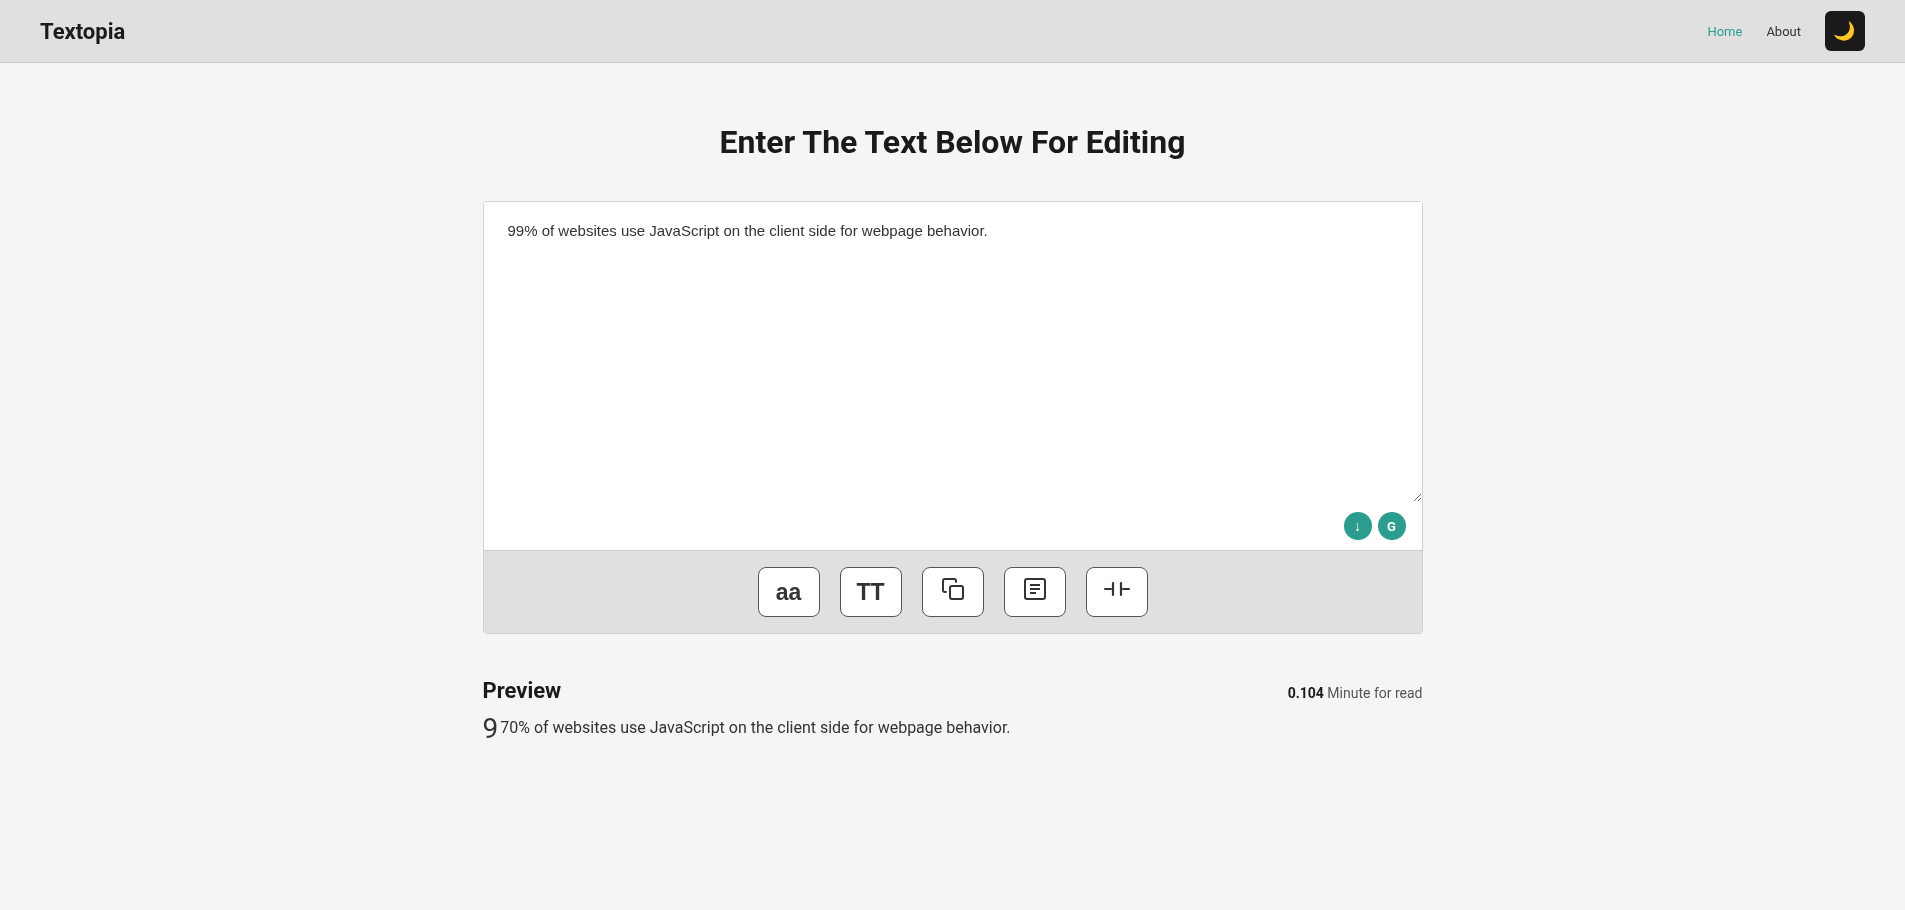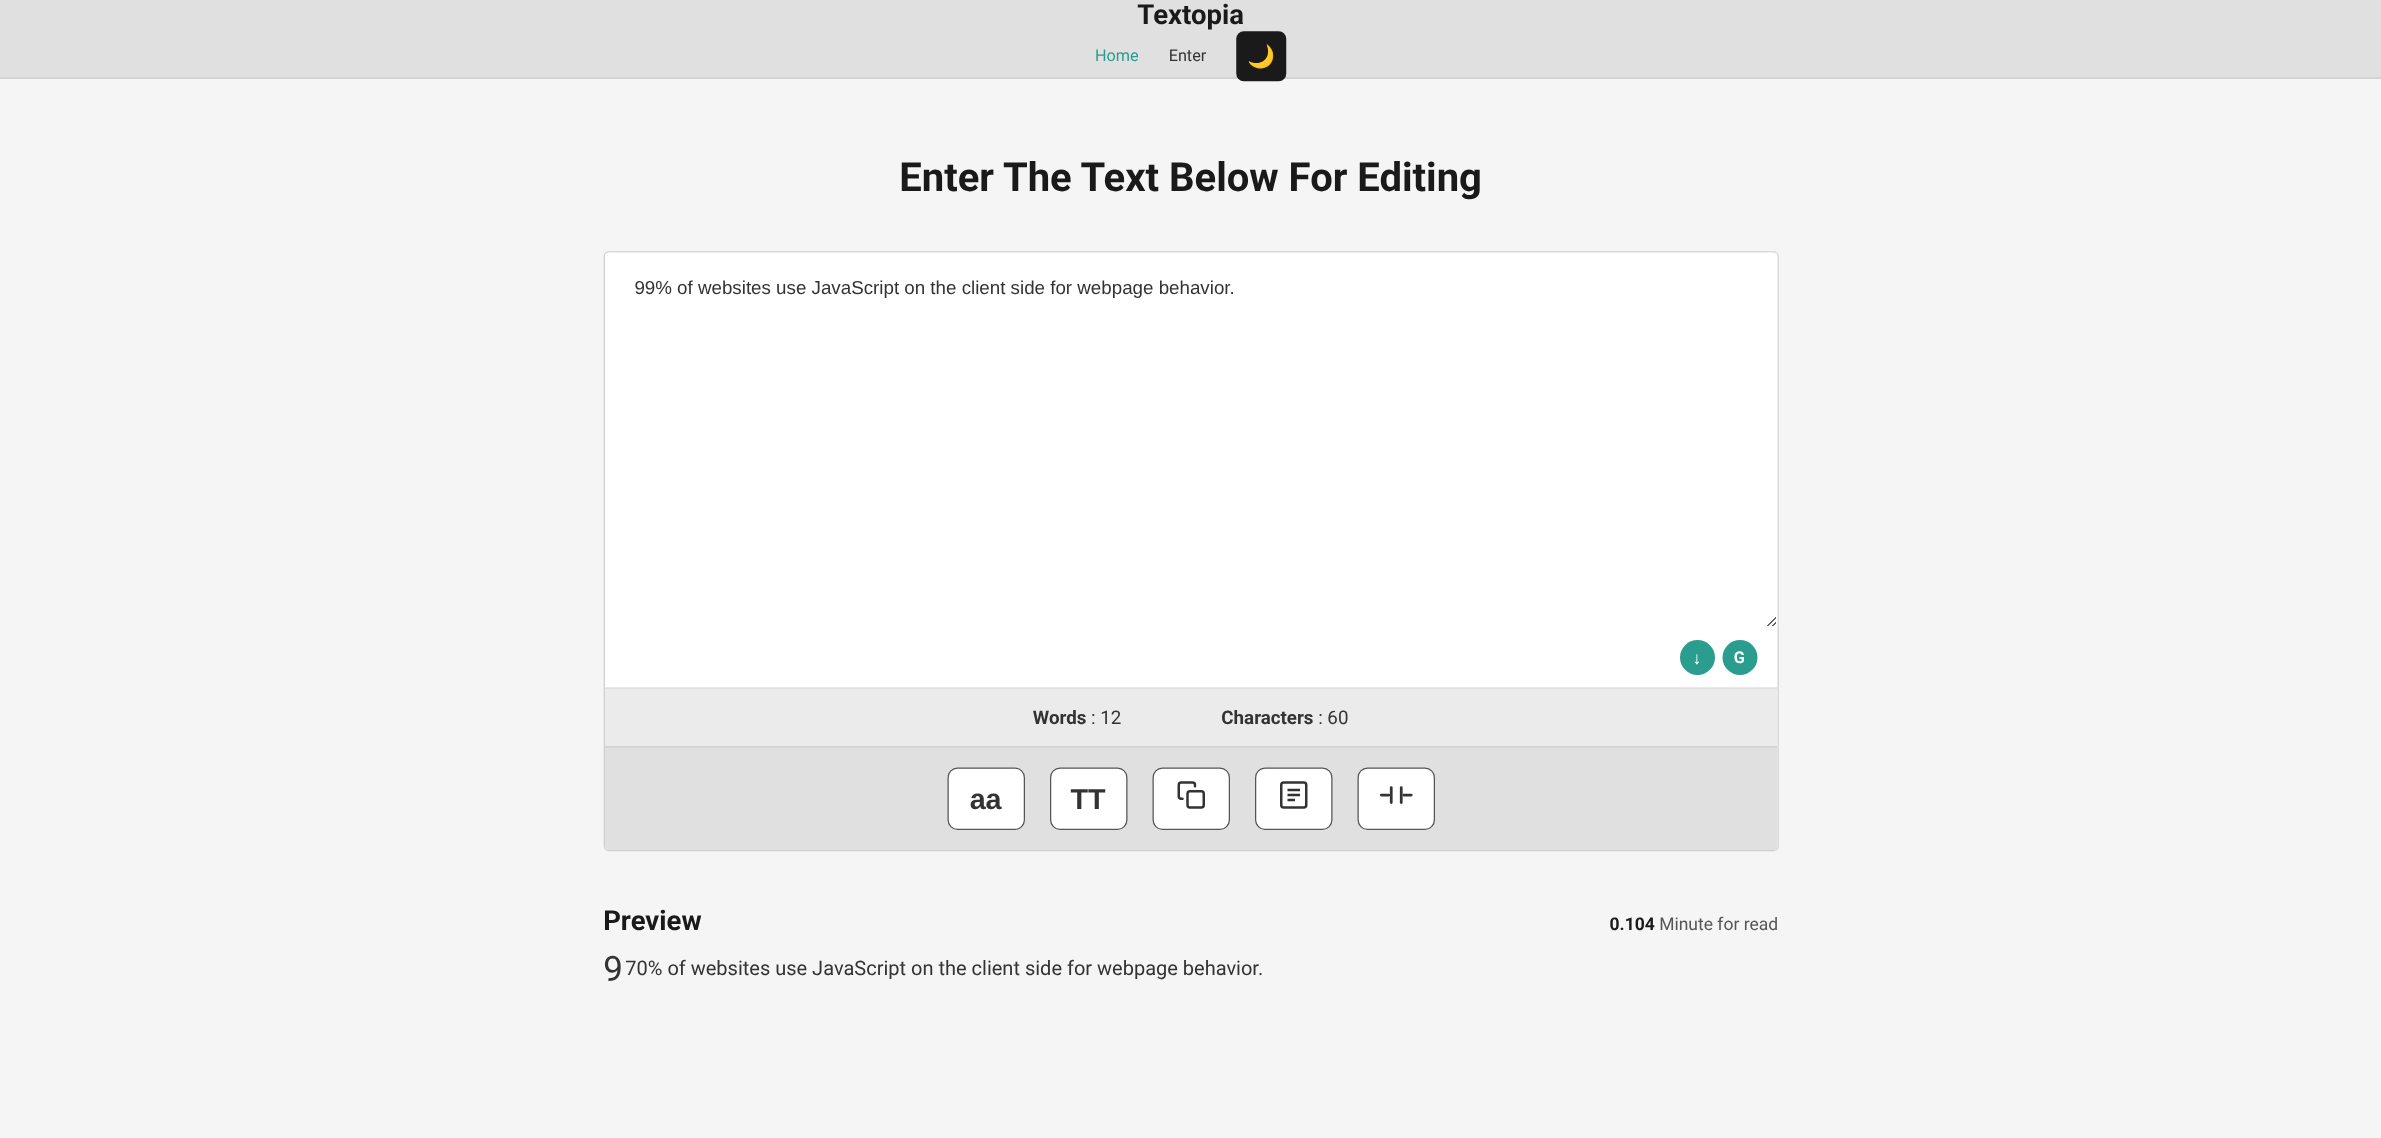--- a/index.html
+++ b/index.html
@@ -16,21 +16,20 @@
 
     
     .navbar {
       background: #e0e0e0;
       display: flex;
       align-items: center;
       justify-content: space-between;
       padding: 0 40px;
       height: 63px;
       border-bottom: 1px solid #ccc;
-      flex-direction: column;
     }
 
     .navbar-brand {
       font-size: 22px;
       font-weight: 700;
       color: #1a1a1a;
     }
 
     .navbar-right {
       display: flex;
@@ -208,21 +207,21 @@
       margin-right: 2px;
     }
   </style>
 </head>
 <body>
 
 <nav class="navbar">
   <div class="navbar-brand">Textopia</div>
   <div class="navbar-right">
     <a class="nav-link active">Home</a>
-    <a class="nav-link">Enter</a>
+    <a class="nav-link">About</a>
     <button class="dark-mode-toggle">
       <span>🌙</span>
     </button>
   </div>
 </nav>
 
 <div class="main">
   <h1 class="page-title">Enter The Text Below For Editing</h1>
 
   <div class="editor-container">
@@ -232,32 +231,20 @@
     <div class="editor-icons-row">
       <div class="editor-icon">
         <span>↓</span>
       </div>
       <div class="editor-icon" style="background:#2a9d8f;">
         <span style="font-weight:700; font-size:13px;">G</span>
       </div>
     </div>
 
     
-    <div class="stats-bar">
-      <div>
-        <span class="stat-label">Words</span>
-        <span> : </span>
-        <span>12</span>
-      </div>
-      <div>
-        <span class="stat-label">Characters</span>
-        <span> : </span>
-        <span>60</span>
-      </div>
-    </div>
 
     
     <div class="toolbar">
       <button class="tool-btn">
         <span>aa</span>
       </button>
       <button class="tool-btn">
         <span style="font-variant: small-caps;">TT</span>
       </button>
       <button class="tool-btn">

